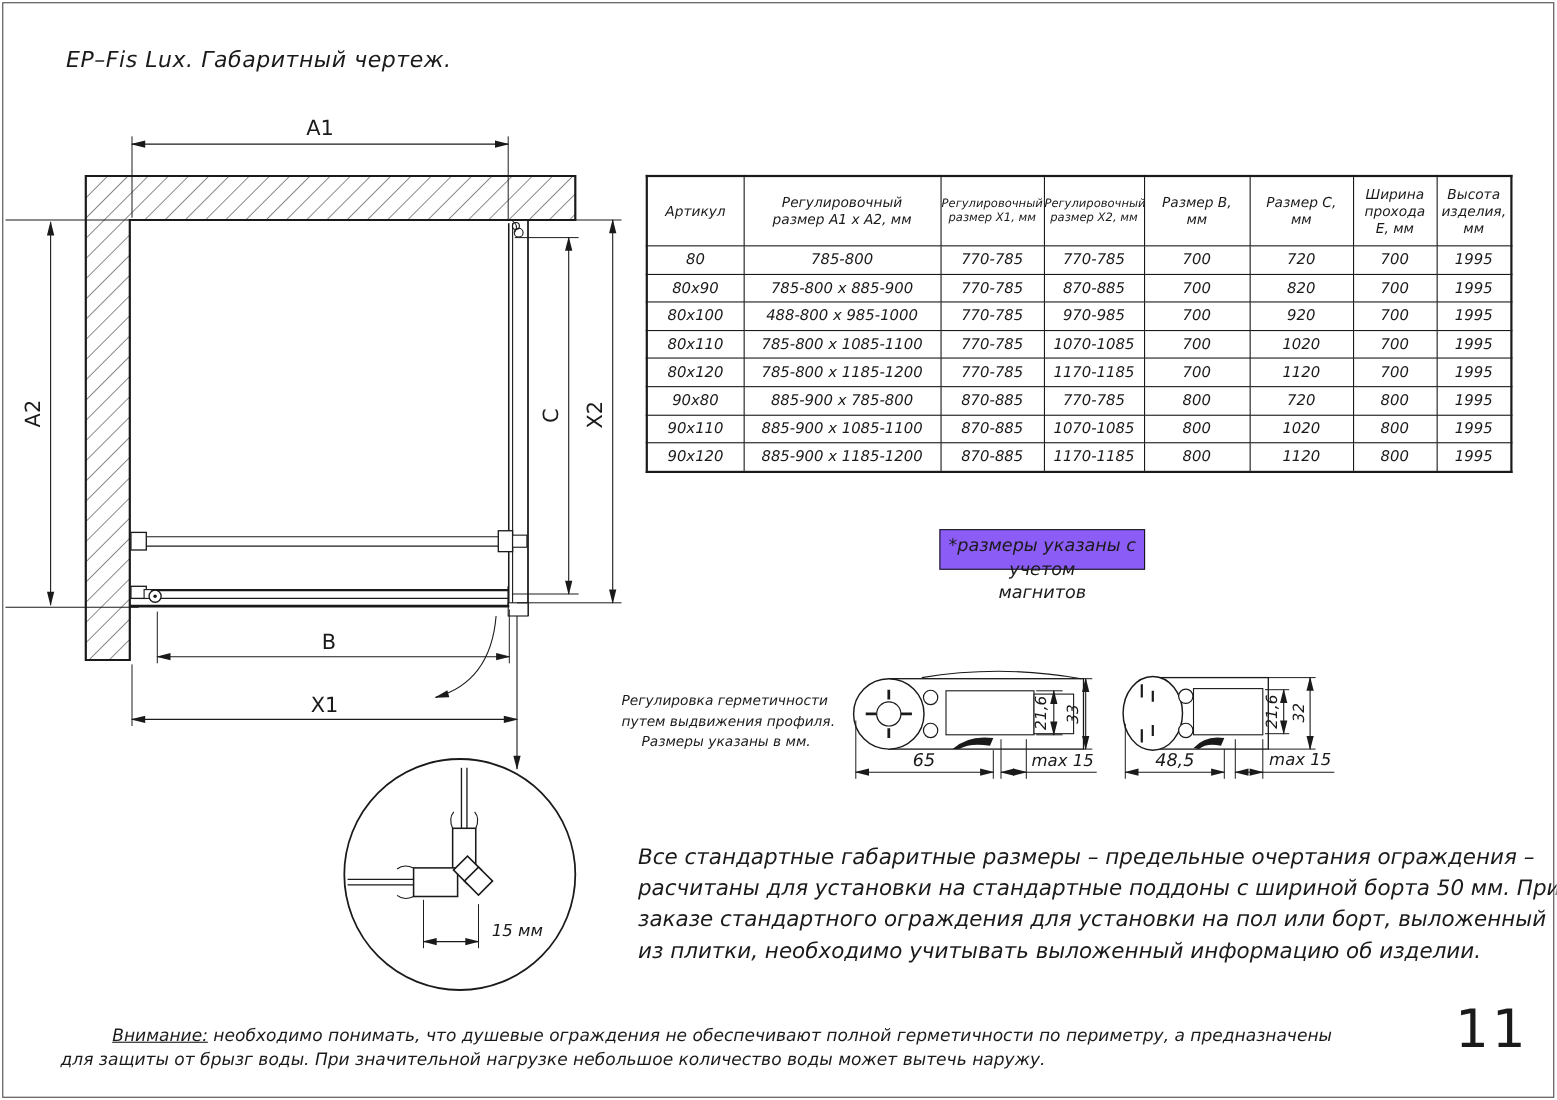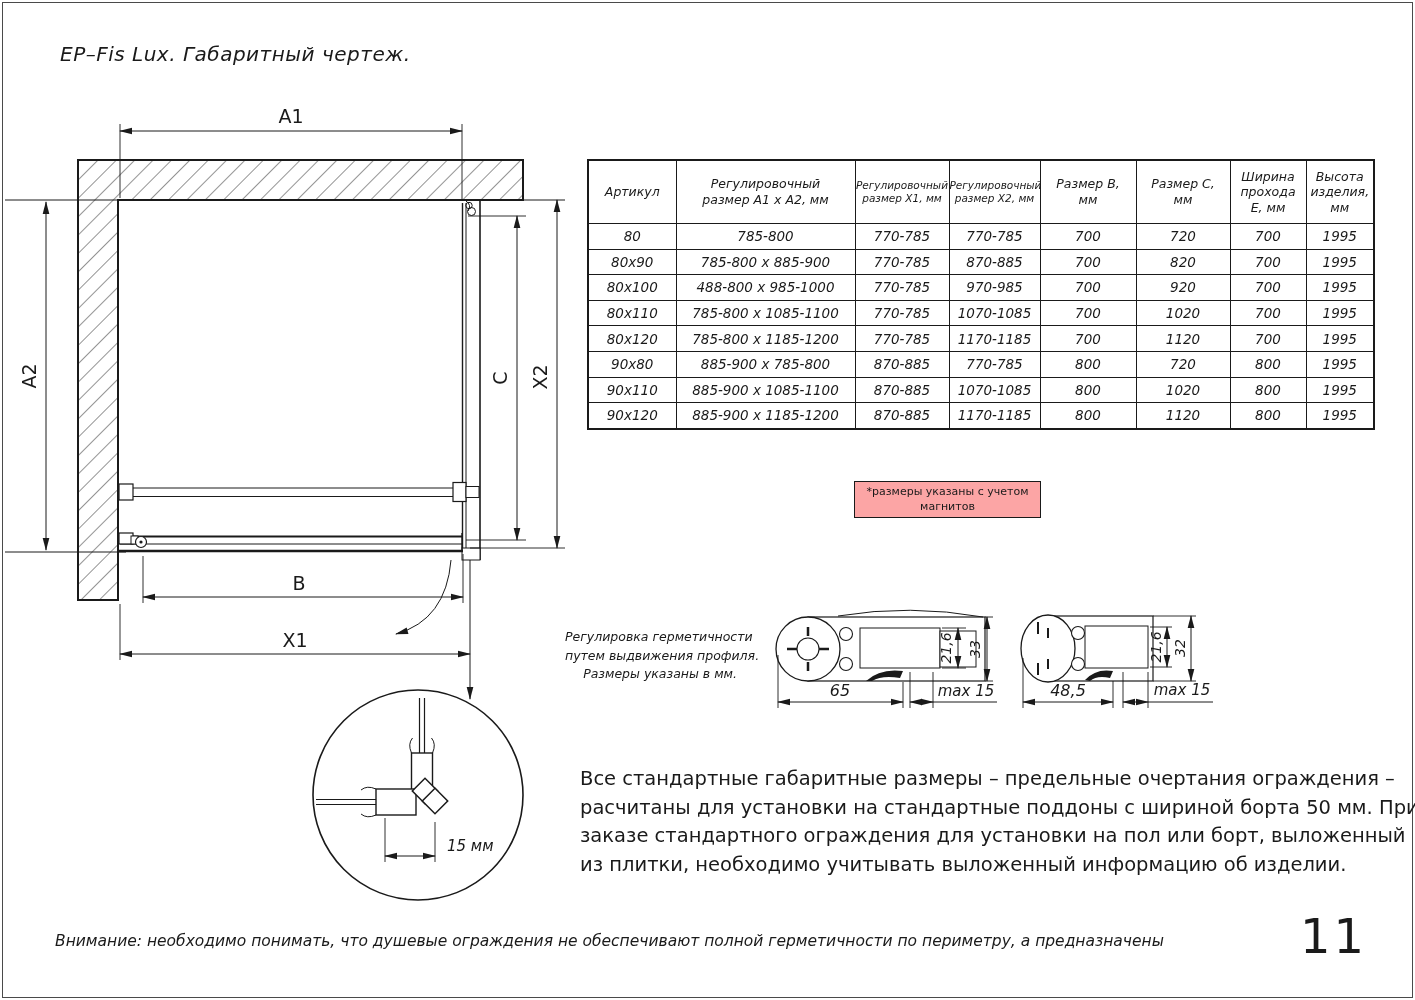--- a/index.html
+++ b/index.html
@@ -26,42 +26,42 @@
   }
   table.sizes{border:2px solid #1a1a1a;}
   table.sizes th{font-weight:normal;font-size:12.5px;white-space:pre-line;height:62px;line-height:1.25;}
   table.sizes th.small{font-size:10.5px;}
   table.sizes td{font-size:13.5px;height:24.6px;white-space:nowrap;}
   col.c1{width:88px}col.c2{width:179px}col.c3{width:94px}col.c4{width:91px}
   col.c5{width:96px}col.c6{width:94px}col.c7{width:76px}col.c8{width:68px}
 
   .footnote{
     position:absolute;left:854px;top:481px;width:185px;height:32px;
-    border:1.5px solid #1a1a1a;font-size:11px;text-align:center;
-    line-height:1.35;padding-top:3px;background:#fca5a5;
+    border:1.5px solid #1a1a1a;font-size:16px;font-style:italic;text-align:center;
+    line-height:1.35;padding-top:3px;background:#8b5cf6;
   }
 
   .adjust-note{
     position:absolute;left:565px;top:628px;width:172px;text-align:right;
     font-size:12.5px;font-style:italic;line-height:18.5px;white-space:nowrap;
   }
 
   .body-text{
     position:absolute;left:580px;top:765px;width:740px;
-    font-size:19.5px;line-height:28.5px;white-space:nowrap;
+    font-size:19.5px;font-style:italic;line-height:28.5px;white-space:nowrap;
   }
 
   .warning{
     position:absolute;left:55px;top:931px;width:1030px;
     font-size:15.5px;font-style:italic;line-height:21.5px;white-space:nowrap;
   }
-  .warning .u{}
+  .warning .u{text-decoration:underline;margin-left:47px;}
 
   .page-number{
-    position:absolute;left:1300px;top:908px;width:90px;text-align:left;
+    position:absolute;left:1300px;top:908px;width:90px;text-align:right;
     font-size:48px;letter-spacing:3px;
   }
 </style>
 </head>
 <body>
 
 <div class="frame"></div>
 
 <div class="title">EP–Fis Lux. Габаритный чертеж.</div>
 
@@ -374,15 +374,16 @@
 
 <div class="body-text">
   <div>Все стандартные габаритные размеры – предельные очертания ограждения –</div>
   <div>расчитаны для установки на стандартные поддоны с шириной борта 50 мм. При</div>
   <div>заказе стандартного ограждения для установки на пол или борт, выложенный</div>
   <div>из плитки, необходимо учитывать выложенный информацию об изделии.</div>
 </div>
 
 <div class="warning">
   <div><span class="u">Внимание:</span><span> необходимо понимать, что душевые ограждения не обеспечивают полной герметичности по периметру, а предназначены</span></div>
+  <div>для защиты от брызг воды. При значительной нагрузке небольшое количество воды может вытечь наружу.</div>
 </div>
 
 <div class="page-number">11</div>
 
 </body></html>

